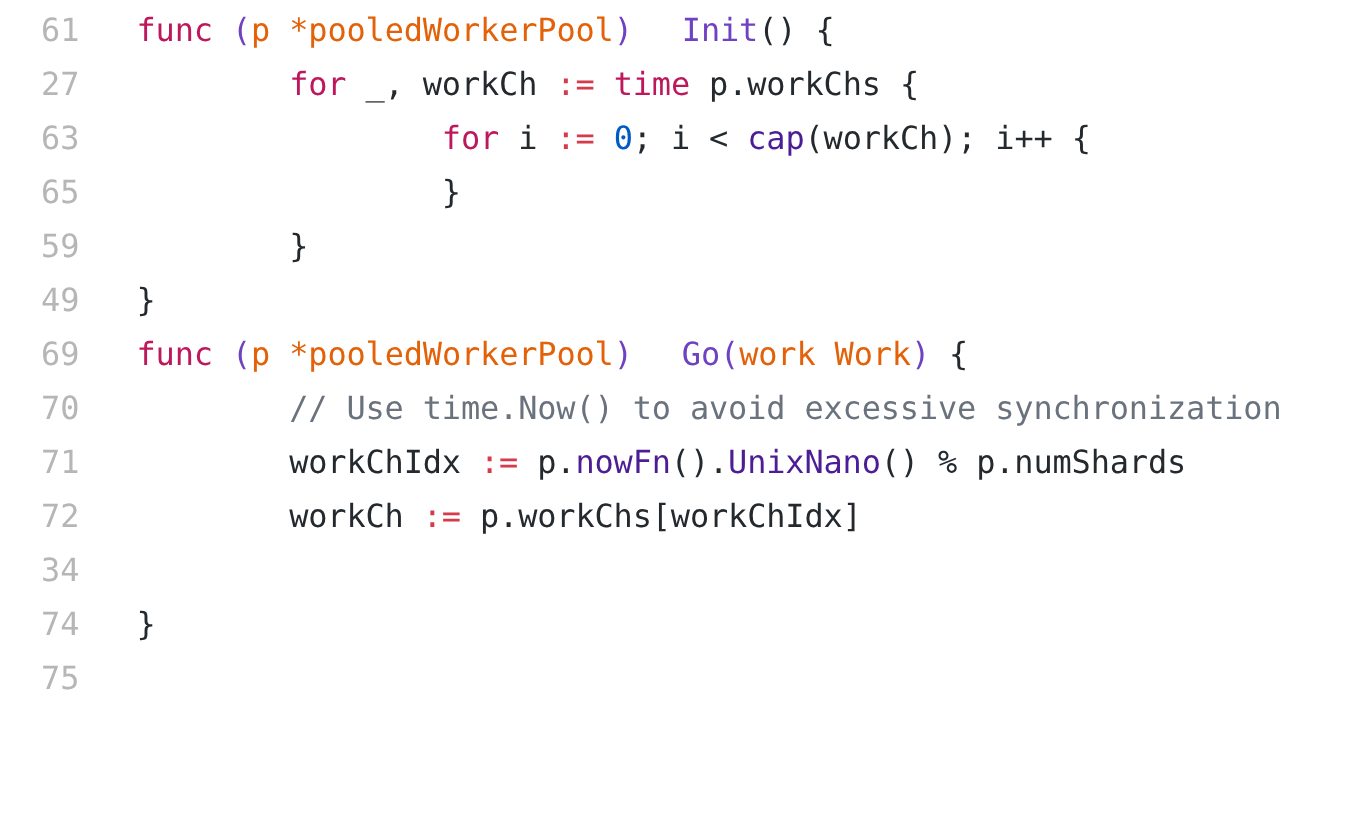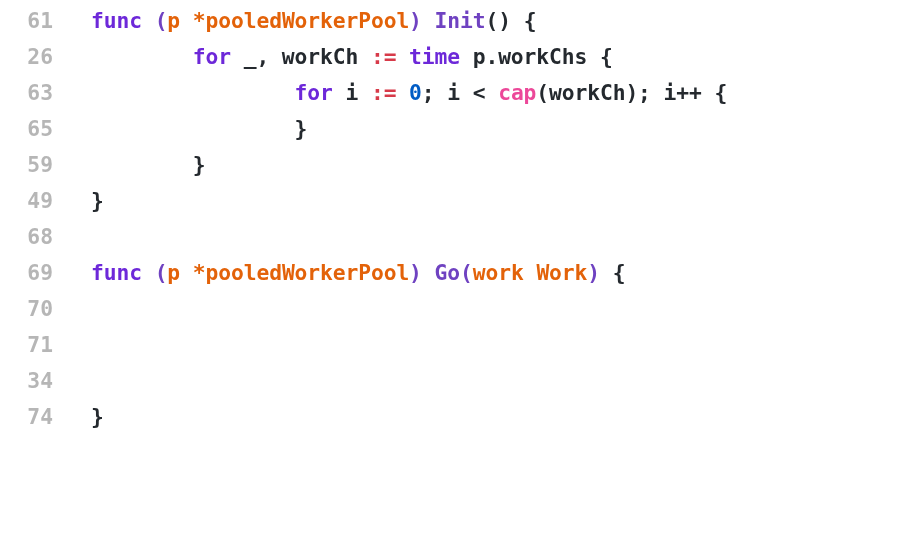--- a/index.html
+++ b/index.html
@@ -2,45 +2,46 @@
 <html><head>
 <meta charset="utf-8">
 <style>
   html, body { margin: 0; padding: 0; background: #ffffff; }
   body { width: 904px; height: 544px; overflow: hidden; position: relative; }
   .code-view {
     position: absolute; left: 0; top: 3px; width: 904px;
     font-family: "DejaVu Sans Mono", "Liberation Mono", monospace;
     font-size: 21.3px;
   }
-  .line { display: flex; height: 36px; line-height: 36px; white-space: pre; font-weight: bold; }
+  .line { display: flex; height: 36px; line-height: 36px; white-space: pre; }
   .ln {
     width: 53px; text-align: right; color: #b6b6b6; flex: 0 0 53px;
     font-family: "DejaVu Sans Mono", "Liberation Mono", monospace;
   }
   .src { padding-left: 38px; color: #24292e; letter-spacing: -0.1px; }
-  .tok-kw { color: #6d28d9; }
+  .tok-kw { color: #be185d; }
   .tok-type { color: #e36209; }
   .tok-paren { color: #6f42c1; }
-  .tok-fn { color: #6f42c1; }
-  .tok-call { color: #ec4899; }
+  .tok-fn { color: #6f42c1; margin-left: 20px; }
+  .tok-call { color: #4c1d95; }
   .tok-num { color: #005cc5; }
   .tok-op { color: #d73a49; }
   .tok-comment { color: #6a737d; }
   .tok-plain { color: #24292e; }
 </style>
 </head>
 <body>
 
 <div class="code-view" id="code-view">
     <div class="line"><span class="ln">61</span><span class="src"><span class="tok-kw">func</span><span class="tok-plain"> </span><span class="tok-paren">(</span><span class="tok-type">p</span><span class="tok-plain"> </span><span class="tok-type">*pooledWorkerPool</span><span class="tok-paren">)</span><span class="tok-plain"> </span><span class="tok-fn">Init</span><span class="tok-plain">() {</span></span></div>
-    <div class="line"><span class="ln">26</span><span class="src"><span class="tok-plain">        </span><span class="tok-kw">for</span><span class="tok-plain"> _, workCh </span><span class="tok-op">:=</span><span class="tok-plain"> </span><span class="tok-kw">time</span><span class="tok-plain"> p.workChs {</span></span></div>
+    <div class="line"><span class="ln">27</span><span class="src"><span class="tok-plain">        </span><span class="tok-kw">for</span><span class="tok-plain"> _, workCh </span><span class="tok-op">:=</span><span class="tok-plain"> </span><span class="tok-kw">time</span><span class="tok-plain"> p.workChs {</span></span></div>
     <div class="line"><span class="ln">63</span><span class="src"><span class="tok-plain">                </span><span class="tok-kw">for</span><span class="tok-plain"> i </span><span class="tok-op">:=</span><span class="tok-plain"> </span><span class="tok-num">0</span><span class="tok-plain">; i &lt; </span><span class="tok-call">cap</span><span class="tok-plain">(workCh); i++ {</span></span></div>
     <div class="line"><span class="ln">65</span><span class="src"><span class="tok-plain">                </span><span class="tok-plain">}</span></span></div>
     <div class="line"><span class="ln">59</span><span class="src"><span class="tok-plain">        </span><span class="tok-plain">}</span></span></div>
     <div class="line"><span class="ln">49</span><span class="src"><span class="tok-plain">}</span></span></div>
-    <div class="line"><span class="ln">68</span><span class="src"></span></div>
     <div class="line"><span class="ln">69</span><span class="src"><span class="tok-kw">func</span><span class="tok-plain"> </span><span class="tok-paren">(</span><span class="tok-type">p</span><span class="tok-plain"> </span><span class="tok-type">*pooledWorkerPool</span><span class="tok-paren">)</span><span class="tok-plain"> </span><span class="tok-fn">Go</span><span class="tok-paren">(</span><span class="tok-type">work</span><span class="tok-plain"> </span><span class="tok-type">Work</span><span class="tok-paren">)</span><span class="tok-plain"> {</span></span></div>
-    <div class="line"><span class="ln">70</span></div>
-    <div class="line"><span class="ln">71</span></div>
+    <div class="line"><span class="ln">70</span><span class="src"><span class="tok-plain">        </span><span class="tok-comment">// Use time.Now() to avoid excessive synchronization</span></span></div>
+    <div class="line"><span class="ln">71</span><span class="src"><span class="tok-plain">        </span><span class="tok-plain">workChIdx </span><span class="tok-op">:=</span><span class="tok-plain"> p.</span><span class="tok-call">nowFn</span><span class="tok-plain">().</span><span class="tok-call">UnixNano</span><span class="tok-plain">() % p.numShards</span></span></div>
+    <div class="line"><span class="ln">72</span><span class="src"><span class="tok-plain">        </span><span class="tok-plain">workCh </span><span class="tok-op">:=</span><span class="tok-plain"> p.workChs[workChIdx]</span></span></div>
     <div class="line"><span class="ln">34</span></div>
     <div class="line"><span class="ln">74</span><span class="src"><span class="tok-plain">}</span></span></div>
+    <div class="line"><span class="ln">75</span><span class="src"></span></div>
   </div>
 
 </body></html>

